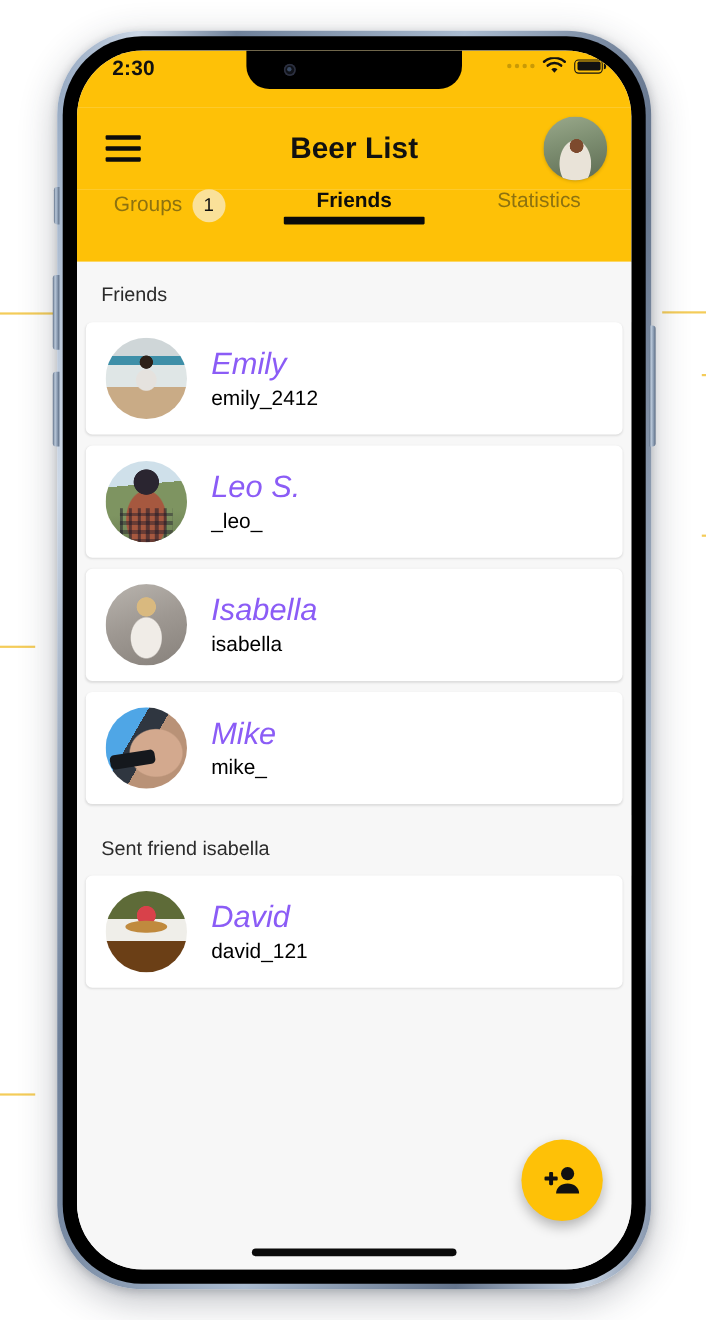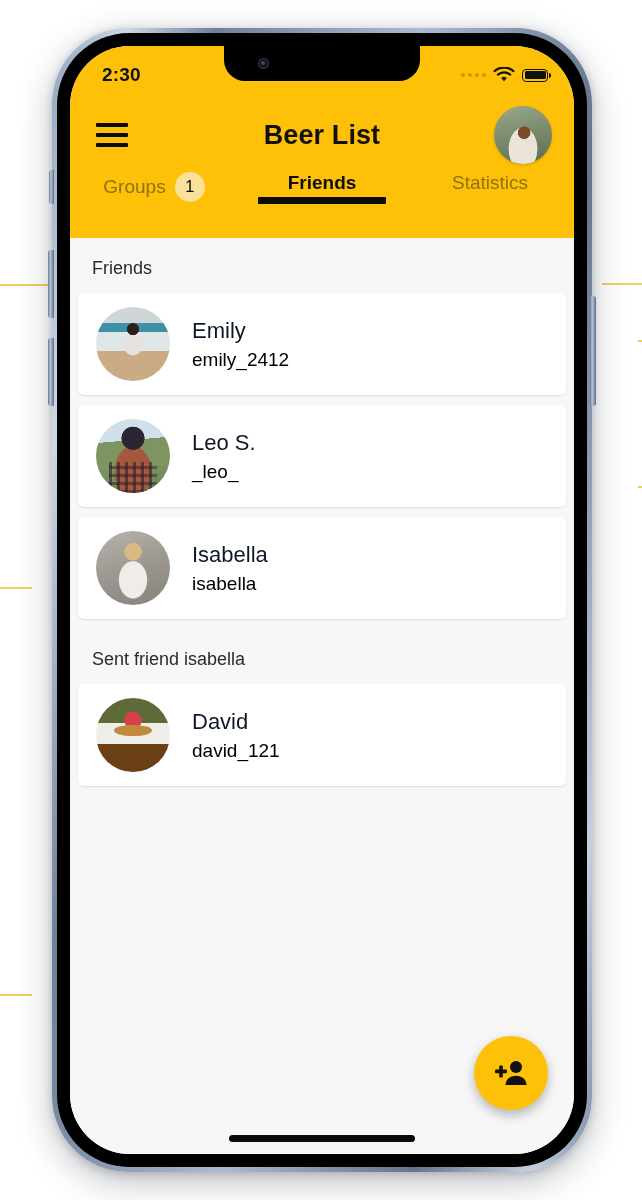--- a/index.html
+++ b/index.html
@@ -103,21 +103,21 @@
     border-radius: 50%;
     background: #394a63;
   }
 
   
   #statusbar {
     position: relative;
     height: 52px;
     background: #FEC107;
     display: flex;
-    align-items: center;
+    align-items: flex-start;
     justify-content: space-between;
     padding: 0 26px 0 32px;
     z-index: 30;
   }
   #clock {
     font-size: 19px;
     font-weight: bold;
     color: #111111;
     letter-spacing: .2px;
     margin-top: 6px;
@@ -258,21 +258,21 @@
     cursor: pointer;
   }
   .card .avatar {
     width: 74px; height: 74px;
     border-radius: 50%;
     overflow: hidden;
     flex: 0 0 auto;
     position: relative;
   }
   .card .meta { margin-left: 22px; display: flex; flex-direction: column; gap: 5px; }
-  .card .name { font-size: 22px; color: #0f172a; }
+  .card .name { font-size: 28px; color: #8b5cf6; font-style: italic; }
   .card .handle { font-size: 19px; color: #000000; }
 
   
   #fab {
     position: absolute;
     right: 26px;
     bottom: 44px;
     width: 74px; height: 74px;
     border-radius: 50%;
     background: #FEC107;
@@ -464,20 +464,29 @@
           <div class="card">
             <div class="avatar">
                 <div class="ph ph-isabella"></div>
               </div>
             <div class="meta">
               <div class="name">Isabella</div>
               <div class="handle">isabella</div>
             </div>
           </div>
 
+          <div class="card">
+            <div class="avatar">
+                <div class="ph ph-mike"></div>
+              </div>
+            <div class="meta">
+              <div class="name">Mike</div>
+              <div class="handle">mike_</div>
+            </div>
+          </div>
 
           <div class="section-header">Sent friend isabella</div>
 
           <div class="card">
             <div class="avatar">
                 <div class="ph ph-david"></div>
               </div>
             <div class="meta">
               <div class="name">David</div>
               <div class="handle">david_121</div>

